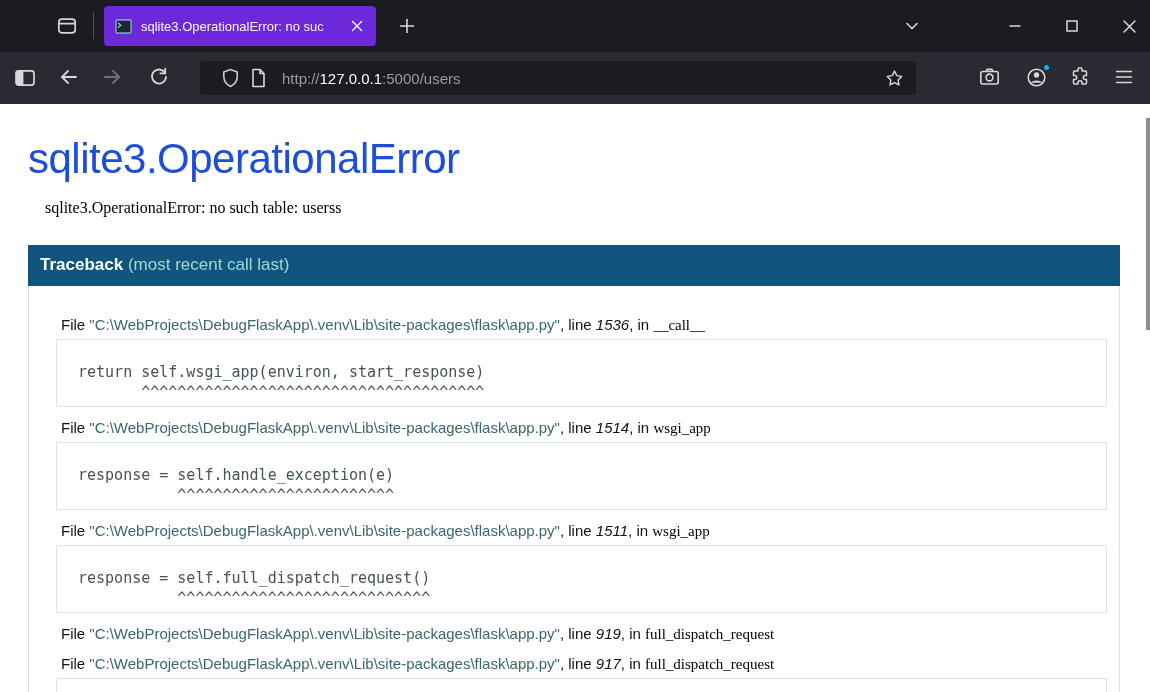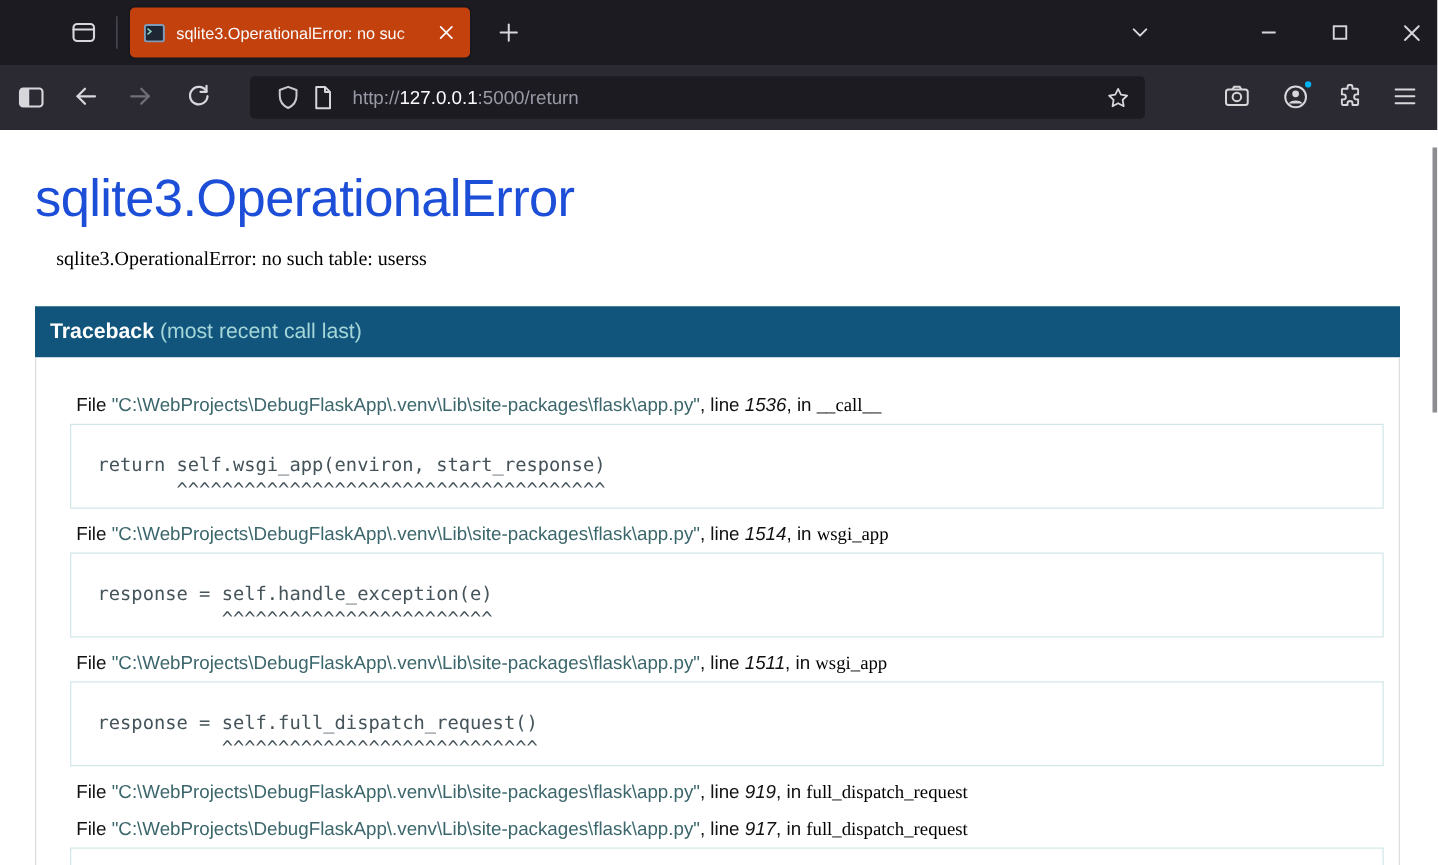--- a/index.html
+++ b/index.html
@@ -9,21 +9,21 @@
   
   .titlebar { position: relative; width: 1150px; height: 52px; background: #1c1b22; }
   .navbar   { position: relative; width: 1150px; height: 52px; background: #2b2a33; }
 
   .icon-btn { display: flex; align-items: center; justify-content: center; border-radius: 4px; cursor: default; }
   .titlebar .icon-btn, .navbar .icon-btn { position: absolute; width: 30px; height: 30px; }
 
   .ffview-btn { left: 52px; top: 11px; }
   .tab-sep { position: absolute; left: 93px; top: 13px; width: 1px; height: 26px; background: #52525e; }
 
-  .tab { position: absolute; left: 104px; top: 6px; width: 272px; height: 40px; background: #c2410c;
+  .tab { position: absolute; left: 104px; top: 6px; width: 272px; height: 40px; background: #6d28d9;
          border-radius: 4px; display: flex; align-items: center; padding: 0 8px 0 11px; box-shadow: 0 0 2px rgba(0,0,0,.4); }
   .tab-title { color: #fbfbfe; font-size: 13px; white-space: nowrap; overflow: hidden; flex: 1; margin-left: 9px;
                -webkit-mask-image: linear-gradient(to right, #000 86%, transparent 99%);
                mask-image: linear-gradient(to right, #000 86%, transparent 99%); }
   .tab-close { width: 22px; height: 22px; display: flex; align-items: center; justify-content: center; border-radius: 3px; }
 
   .newtab-btn { left: 392px; top: 11px; }
   .alltabs-btn { left: 897px; top: 11px; }
   .win-min { left: 1000px; top: 11px; }
   .win-max { left: 1057px; top: 11px; }
@@ -175,21 +175,21 @@
         </svg>
     </span>
     <span class="lead-icon">
       <svg width="17" height="20" viewBox="0 0 17 20">
           <g fill="none" stroke="#d7d7db" stroke-width="1.6" stroke-linejoin="round">
         <path d="M3 1.5 H10 L14 5.5 V18.5 H3 Z"></path>
             <path d="M10 1.5 V5.5 H14"></path>
           </g>
         </svg>
     </span>
-    <span class="url-text"><span>http://</span><span class="host">127.0.0.1</span><span>:5000/return</span></span>
+    <span class="url-text"><span>http://</span><span class="host">127.0.0.1</span><span>:5000/users</span></span>
     <span class="star-btn">
       <svg width="19" height="19" viewBox="0 0 20 20">
           <path d="M10 2.2 L12.4 7 L17.6 7.8 L13.8 11.5 L14.7 16.8 L10 14.3 L5.3 16.8 L6.2 11.5 L2.4 7.8 L7.6 7 Z" fill="none" stroke="#d7d7db" stroke-width="1.5" stroke-linejoin="round"></path>
         </svg>
     </span>
   </div>
 
   <div class="icon-btn camera-btn">
     <svg width="21" height="20" viewBox="0 0 21 20">
         <g fill="none" stroke="#d7d7db" stroke-width="1.6">

